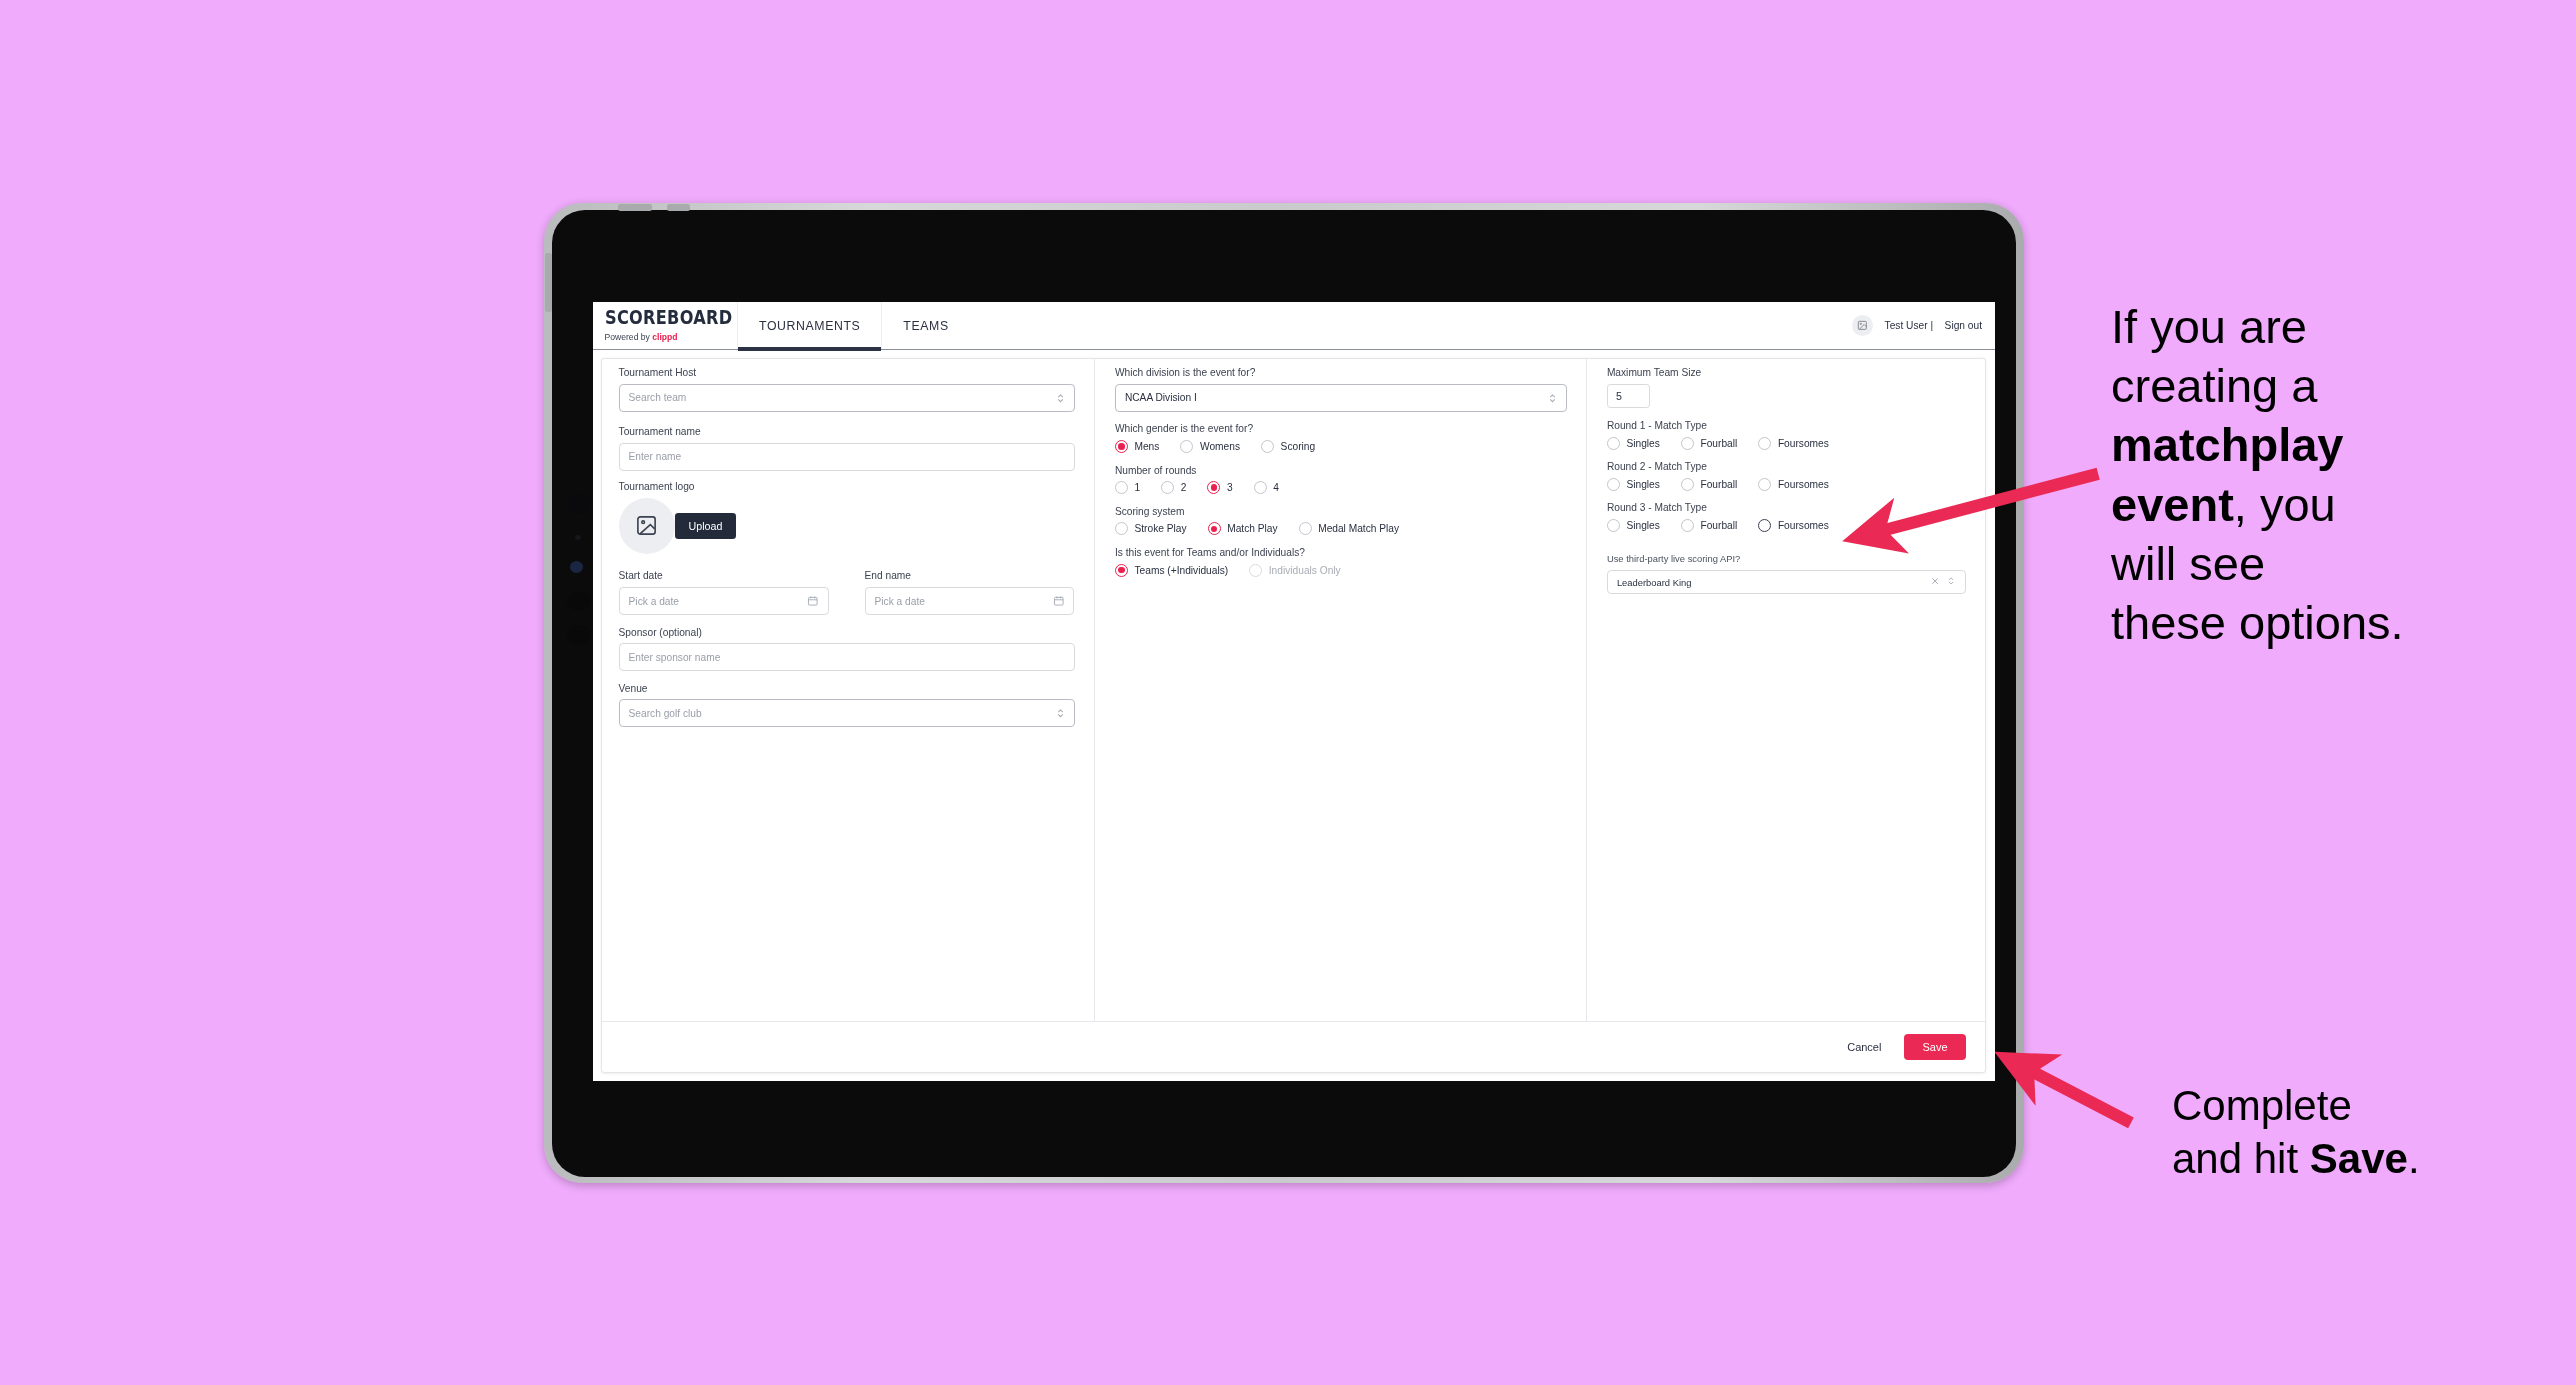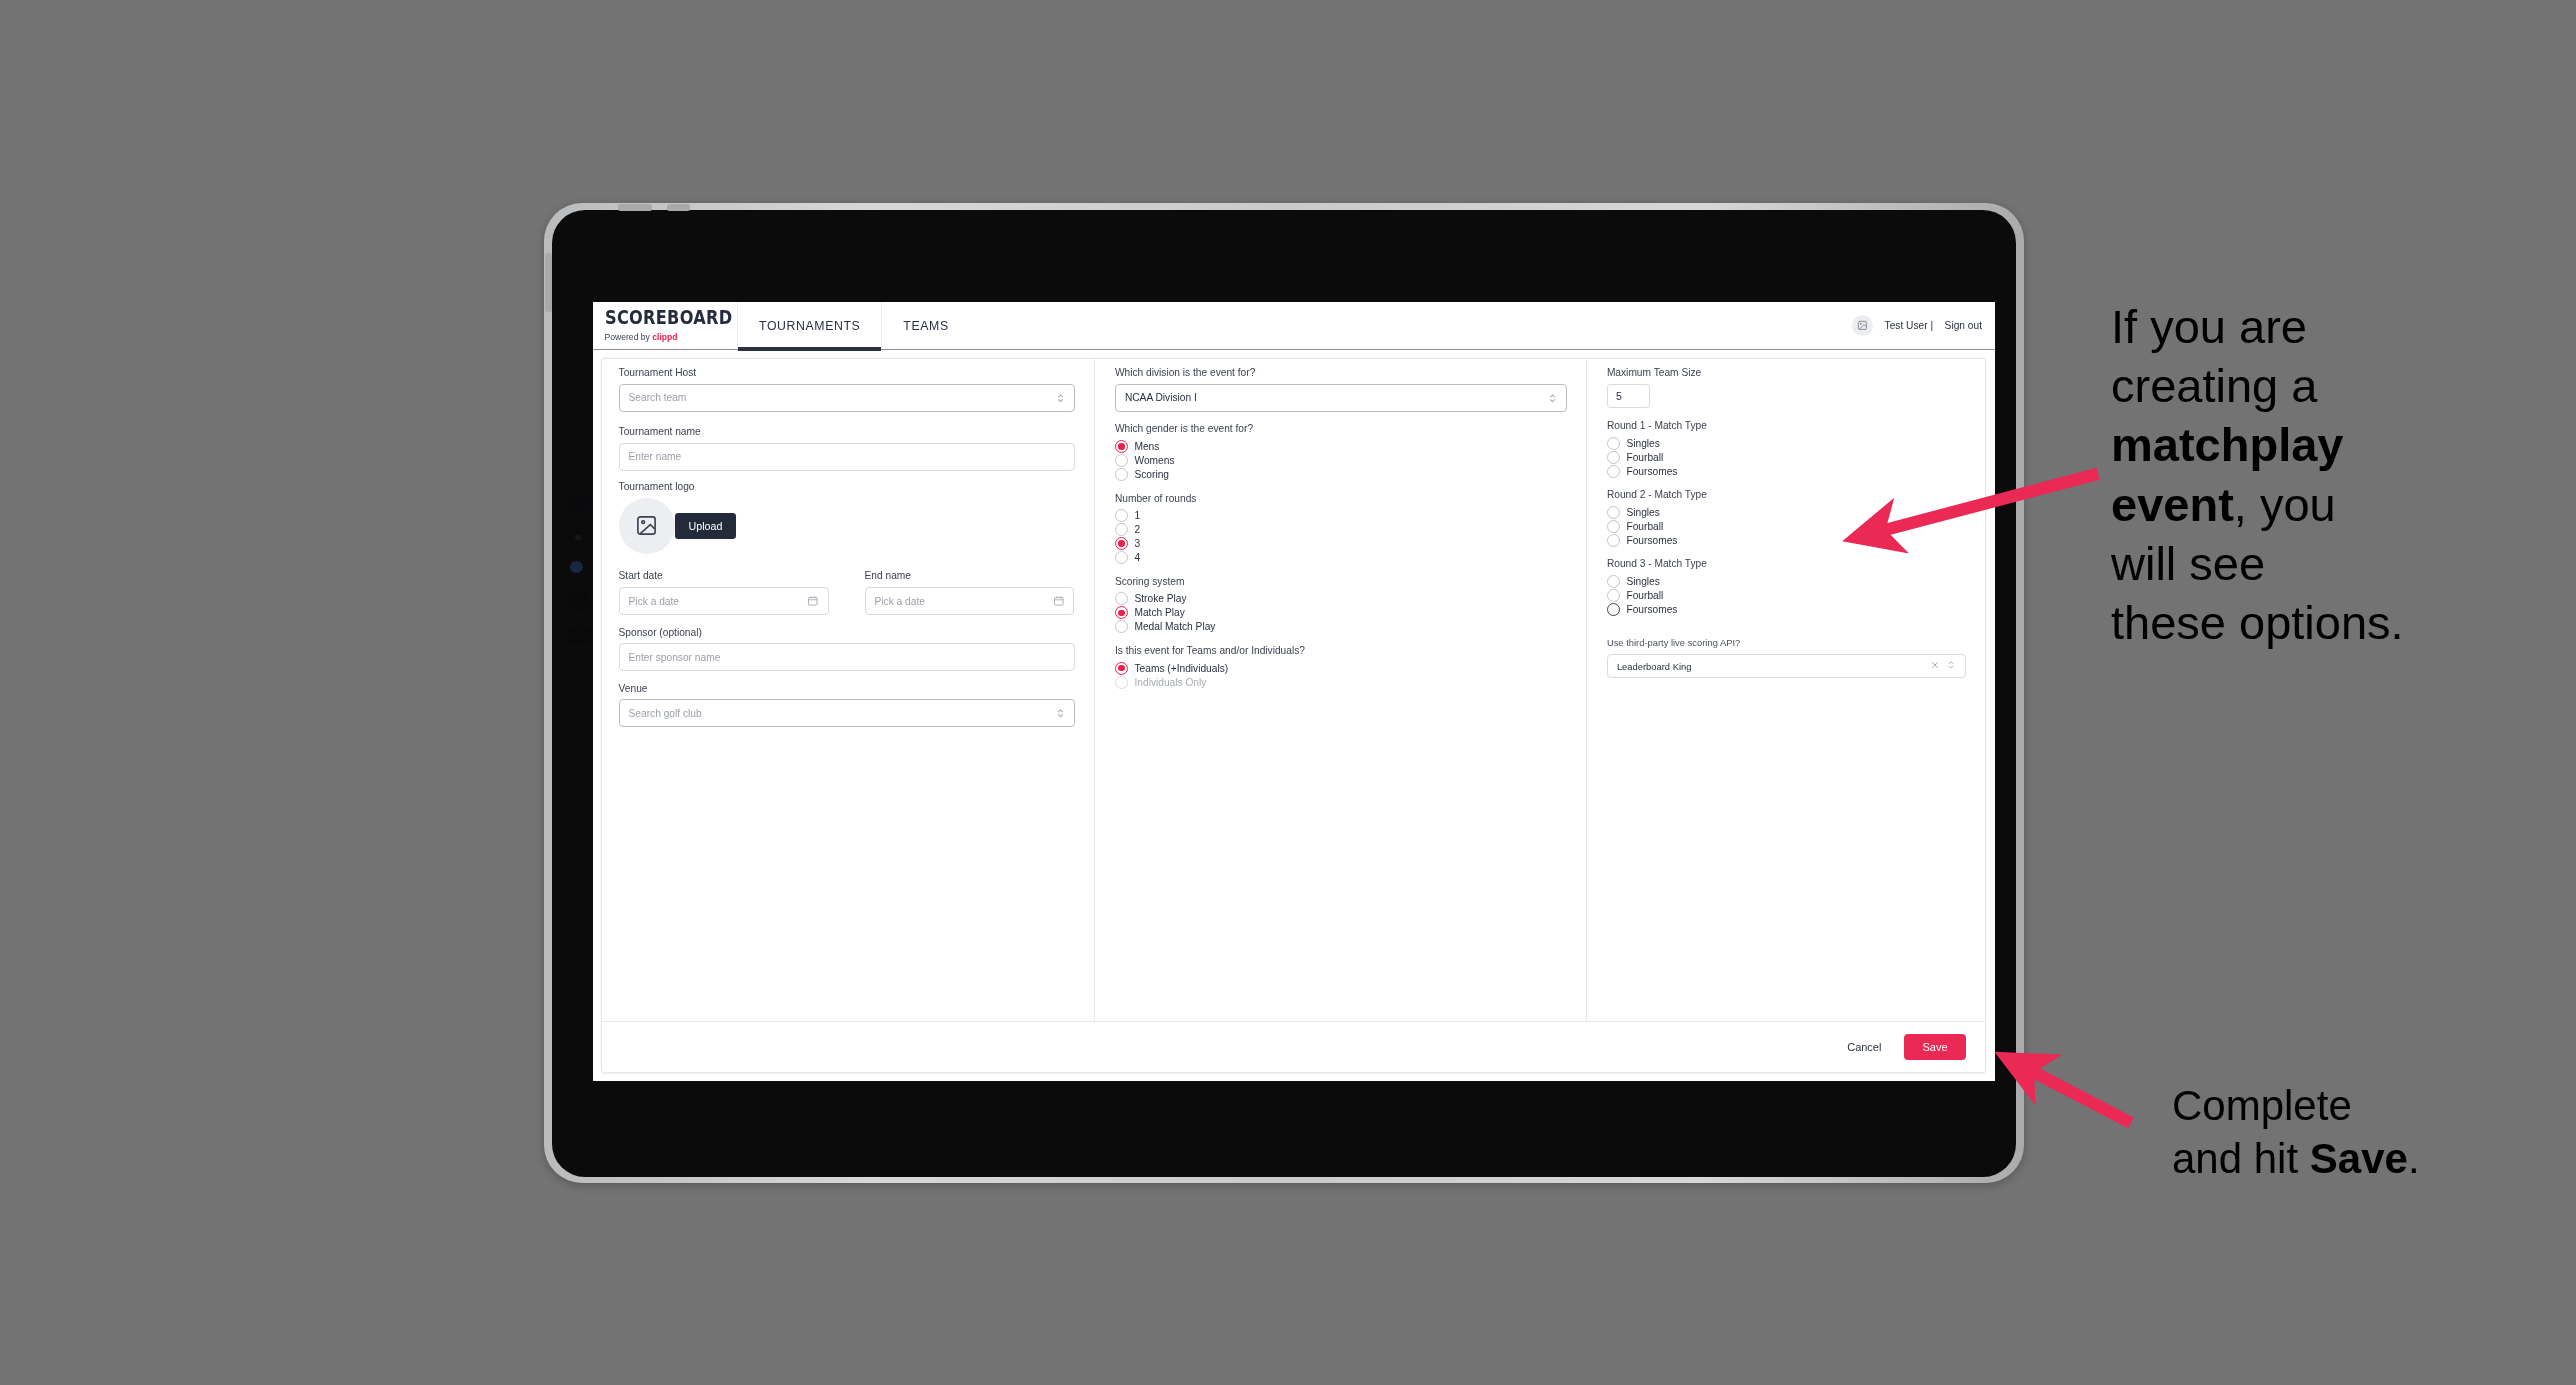--- a/index.html
+++ b/index.html
@@ -2,21 +2,21 @@
 <html style="font-size:13px"><head>
 <meta charset="utf-8">
 <style>
   * { box-sizing: border-box; margin: 0; padding: 0; }
   html, body {
     width: 2576px; height: 1386px;
     background: #ffffff;
     font-family: "Liberation Sans", sans-serif;
     overflow: hidden;
   }
-  #stage { position: relative; width: 2576px; height: 1386px; background:#737373; }
+  #stage { position: relative; width: 2576px; height: 1386px; background:#f0abfc; }
 
   
   #tablet-frame {
     position: absolute; left: 544px; top: 203px;
     width: 1480px; height: 980px;
     background: linear-gradient(90deg,#b9bbbd 0%, #d6d8da 22%, #c8cacc 50%, #d6d8da 78%, #a9abad 100%);
     border-radius: 38px;
     box-shadow: 0 2.5px 8.2px rgba(0,0,0,.22);
   }
   #tablet-body {
@@ -113,21 +113,21 @@
   .logo-circle {
     width:56px; height:56px; border-radius:50%; background:#eceef1;
     display:flex; align-items:center; justify-content:center;
   }
   .upload-btn {
     background:#232b3a; color:#fff; font-size:10.7px;
     padding:7.4px 14px; border-radius:3.3px; cursor:pointer;
   }
 
   
-  .radio-row { display:flex; align-items:flex-start; gap:1px; margin-top:1.6px;flex-direction:column; }
+  .radio-row { display:flex; align-items:flex-end; gap:8px; margin-top:1.6px; }
   .radio-item { display:flex; align-items:center; gap:6.6px; margin-right:13px; cursor:pointer; }
   .radio {
     width:13px; height:13px; border-radius:50%;
     border:1.2px solid #c2c5cb; background:#fff; flex:none;
     display:flex; align-items:center; justify-content:center;
   }
   .radio.on { border-color:#e8214f; border-width:1.4px; }
   .radio.on::after { content:""; width:6.6px; height:6.6px; border-radius:50%; background:#e8214f; }
   .radio.focusring { border-color:#3b4150; border-width:1.6px; }
   .radio-item .rtxt { font-size:10.2px; color:#2a3040; }

